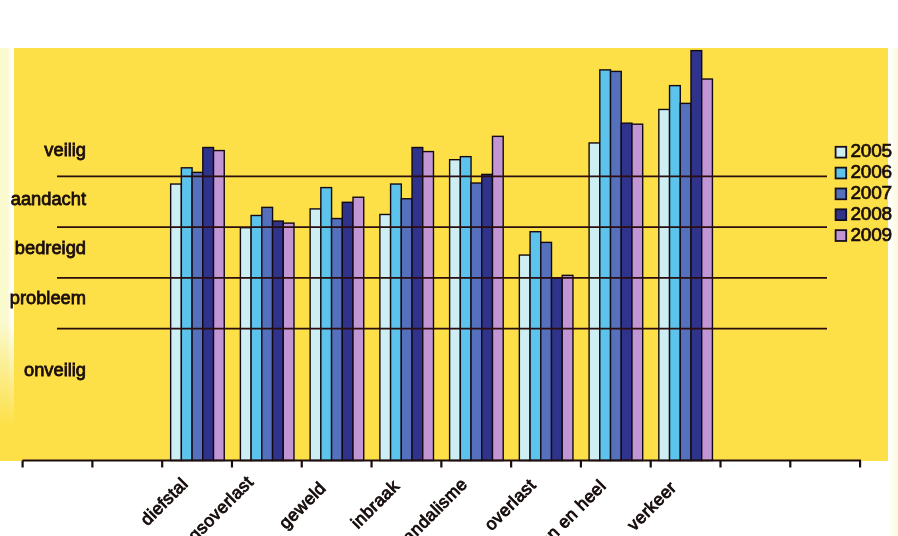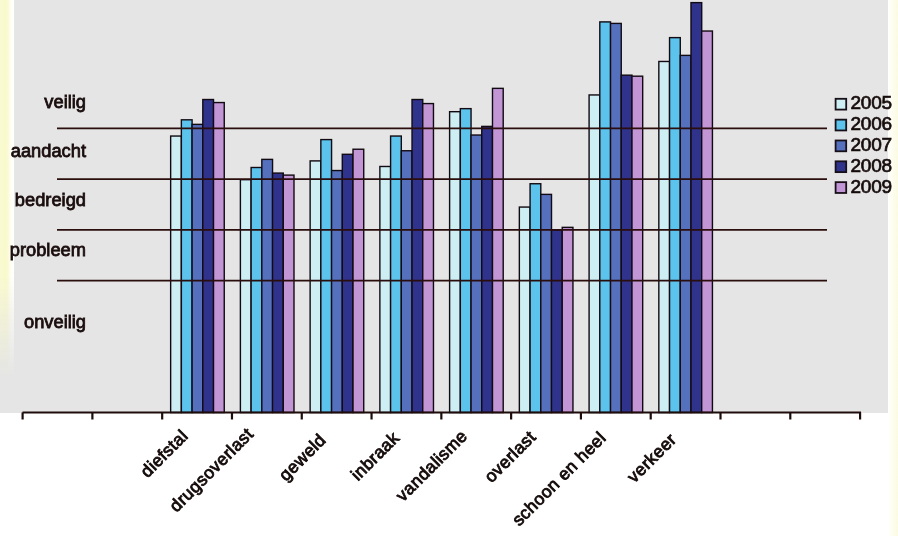--- a/index.html
+++ b/index.html
@@ -1,19 +1,19 @@
 <!DOCTYPE html>
 <html><head>
 <meta charset="utf-8">
 <title>Veiligheidsbeleving per thema</title>
 <style>
   html,body{margin:0;padding:0;background:#ffffff;}
   body{width:898px;height:536px;overflow:hidden;
        font-family:"Liberation Sans",sans-serif;}
-  #root{position:relative;width:898px;height:413px;background:#e5e5e5;}
+  #root{position:relative;width:898px;height:413px;background:#fde047;margin-top:48px;}
   .edge-left{position:absolute;left:0;top:0;width:14px;height:536px;
      background:linear-gradient(to right,#fafad0 0%,#f9f9cd 50%,#fcfbe0 62%,#fefef4 78%,#ffffff 100%);
      -webkit-mask-image:linear-gradient(to bottom,#000 0,#000 275px,rgba(0,0,0,.55) 320px,rgba(0,0,0,0) 378px);
      mask-image:linear-gradient(to bottom,#000 0,#000 275px,rgba(0,0,0,.55) 320px,rgba(0,0,0,0) 378px);}
   .edge-right{position:absolute;right:0;top:0;width:10px;height:536px;
      background:linear-gradient(to left,#fbfbe2 0%,#fcfcea 35%,#fefef5 70%,#ffffff 100%);}
   svg#chart{position:absolute;left:0;top:0;}
   .ylab{font-size:18.3px;font-weight:normal;fill:#1a0d0d;stroke:#1a0d0d;stroke-width:0.8px;paint-order:stroke;
         font-family:"Liberation Sans",sans-serif;}
   .xlab{font-size:17.4px;font-weight:normal;fill:#140a0a;letter-spacing:0.45px;stroke:#140a0a;stroke-width:0.85px;paint-order:stroke;

